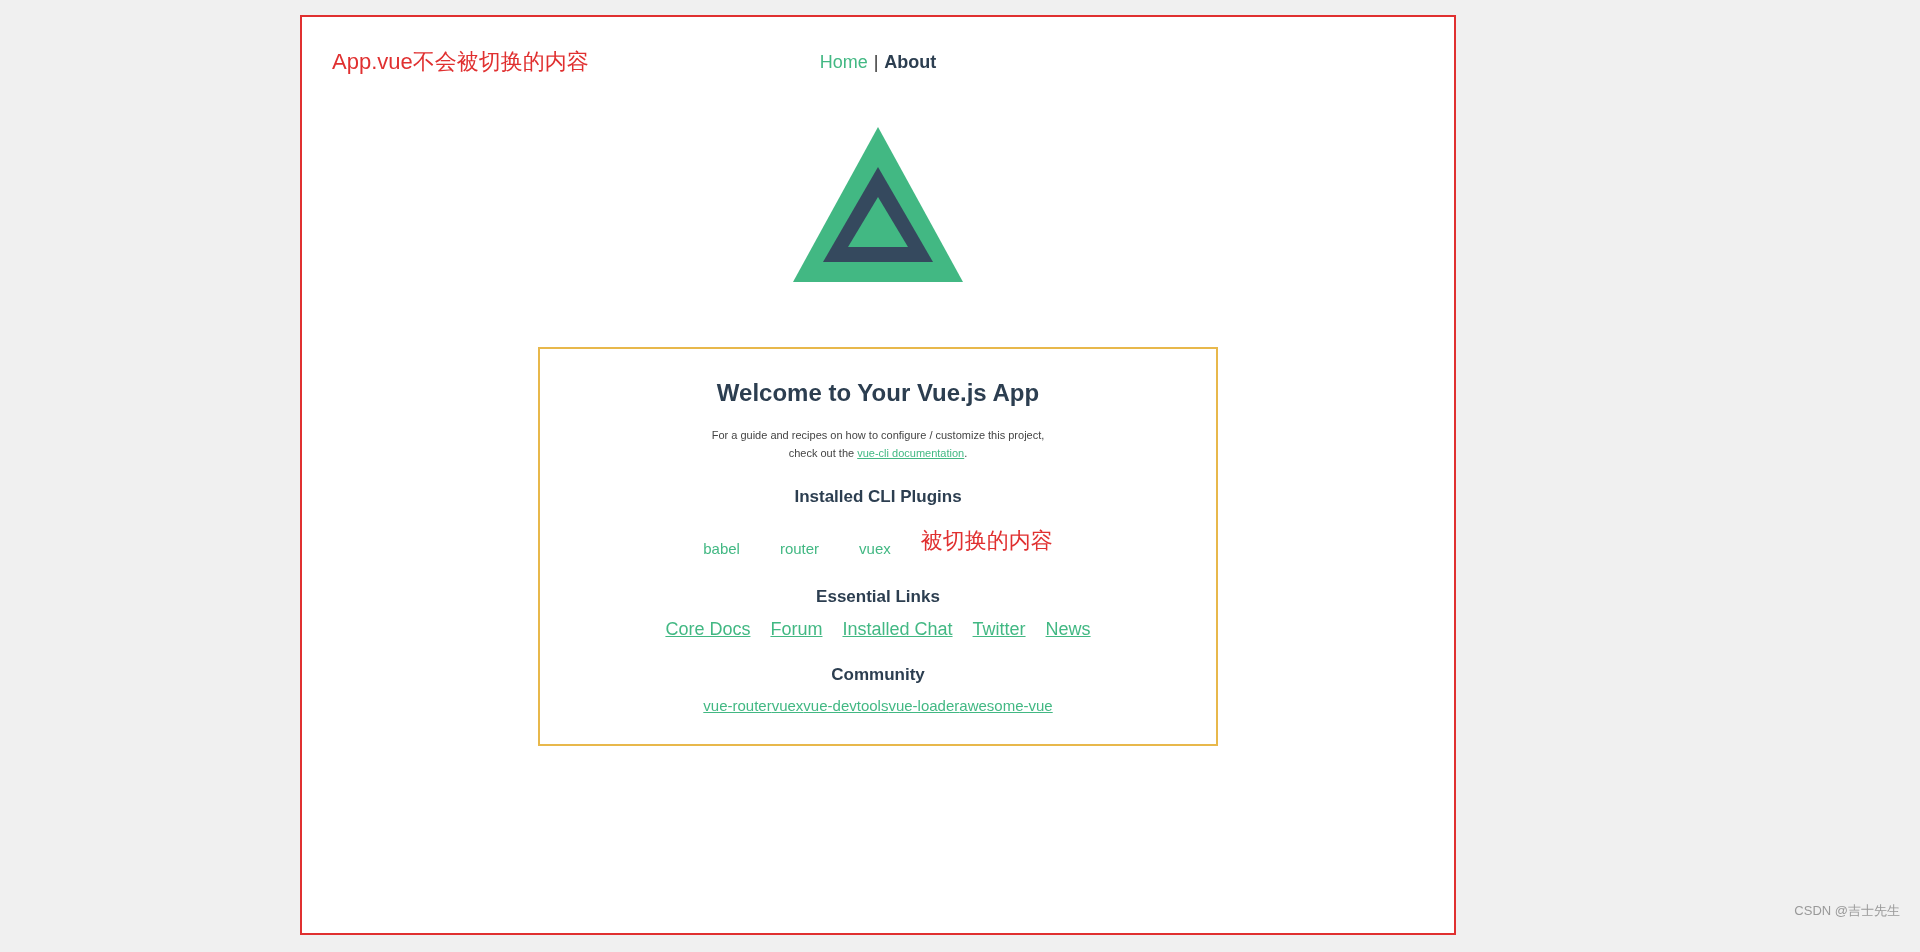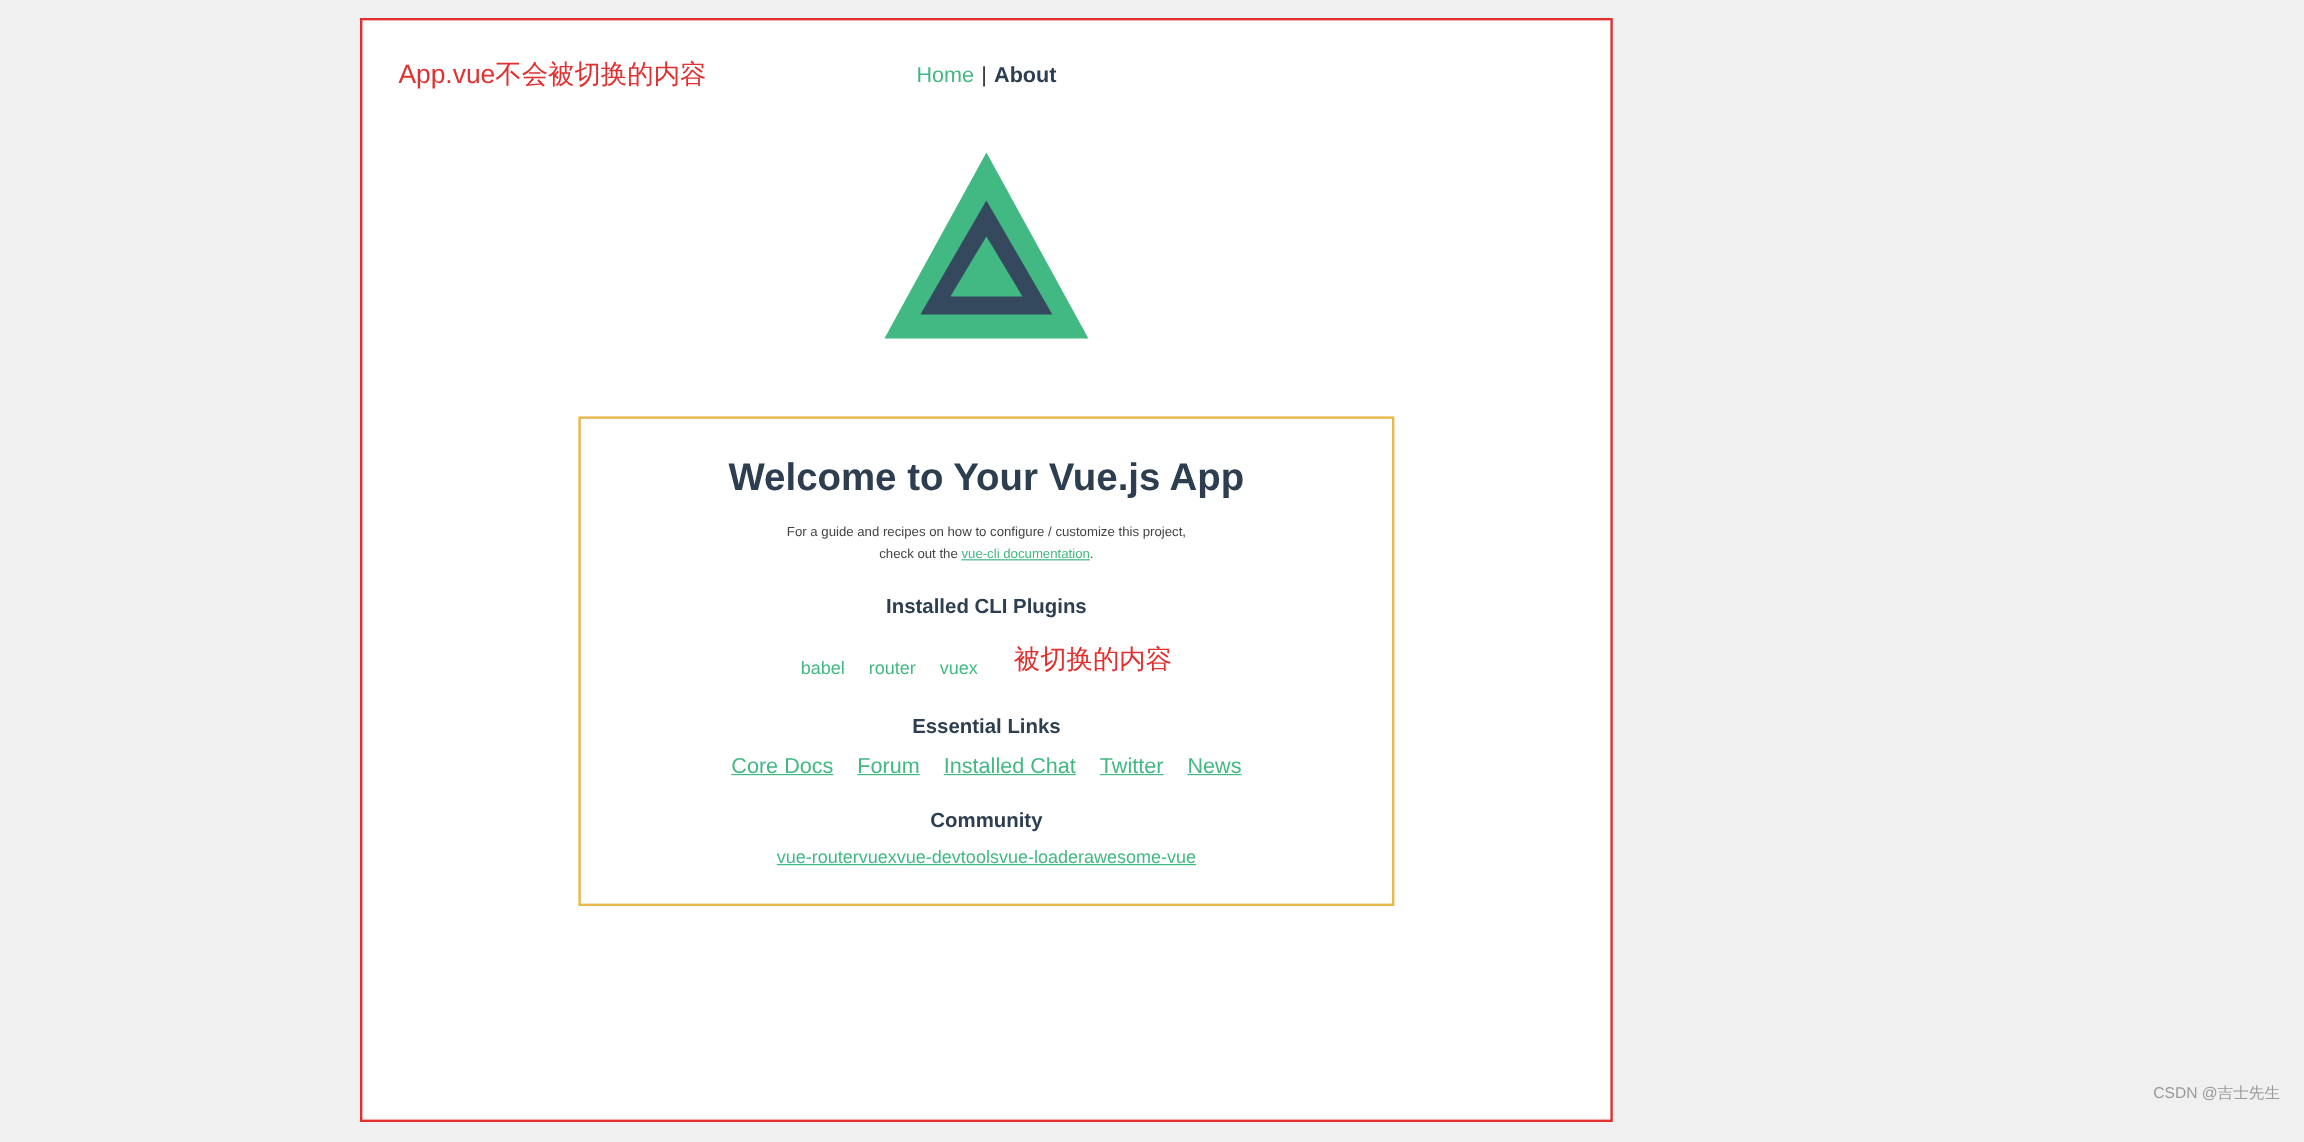--- a/index.html
+++ b/index.html
@@ -22,21 +22,21 @@
       display: flex;
       align-items: flex-start;
       justify-content: flex-start;
       position: relative;
     }
 
     .main-box {
       border: 2px solid #e03030;
       background: #ffffff;
       margin: 15px 15px 15px 300px;
-      width: 1044px;
+      width: 1156px;
       min-height: 920px;
       position: relative;
       display: flex;
       flex-direction: column;
       align-items: center;
       padding: 20px 30px 30px 30px;
     }
 
     .nav-bar {
       width: 100%;
@@ -91,21 +91,21 @@
     
     .welcome-box {
       border: 2px solid #e8b84b;
       padding: 30px 40px;
       width: 680px;
       text-align: center;
       margin-top: 10px;
     }
 
     .welcome-title {
-      font-size: 32px;
+      font-size: 24px;
       font-weight: bold;
       color: #2c3e50;
       margin-bottom: 20px;
     }
 
     .welcome-desc {
       font-size: 11px;
       color: #444;
       line-height: 1.6;
       margin-bottom: 16px;
@@ -118,21 +118,21 @@
 
     .section-title {
       font-size: 17px;
       font-weight: bold;
       color: #2c3e50;
       margin: 25px 0 12px 0;
     }
 
     .plugin-links {
       display: flex;
-      gap: 20px;
+      gap: 40px;
       justify-content: center;
       margin-bottom: 5px;
       margin-top: 21px;
     }
 
     .plugin-link {
       color: #42b883;
       text-decoration: none;
       font-size: 15px;
     }

